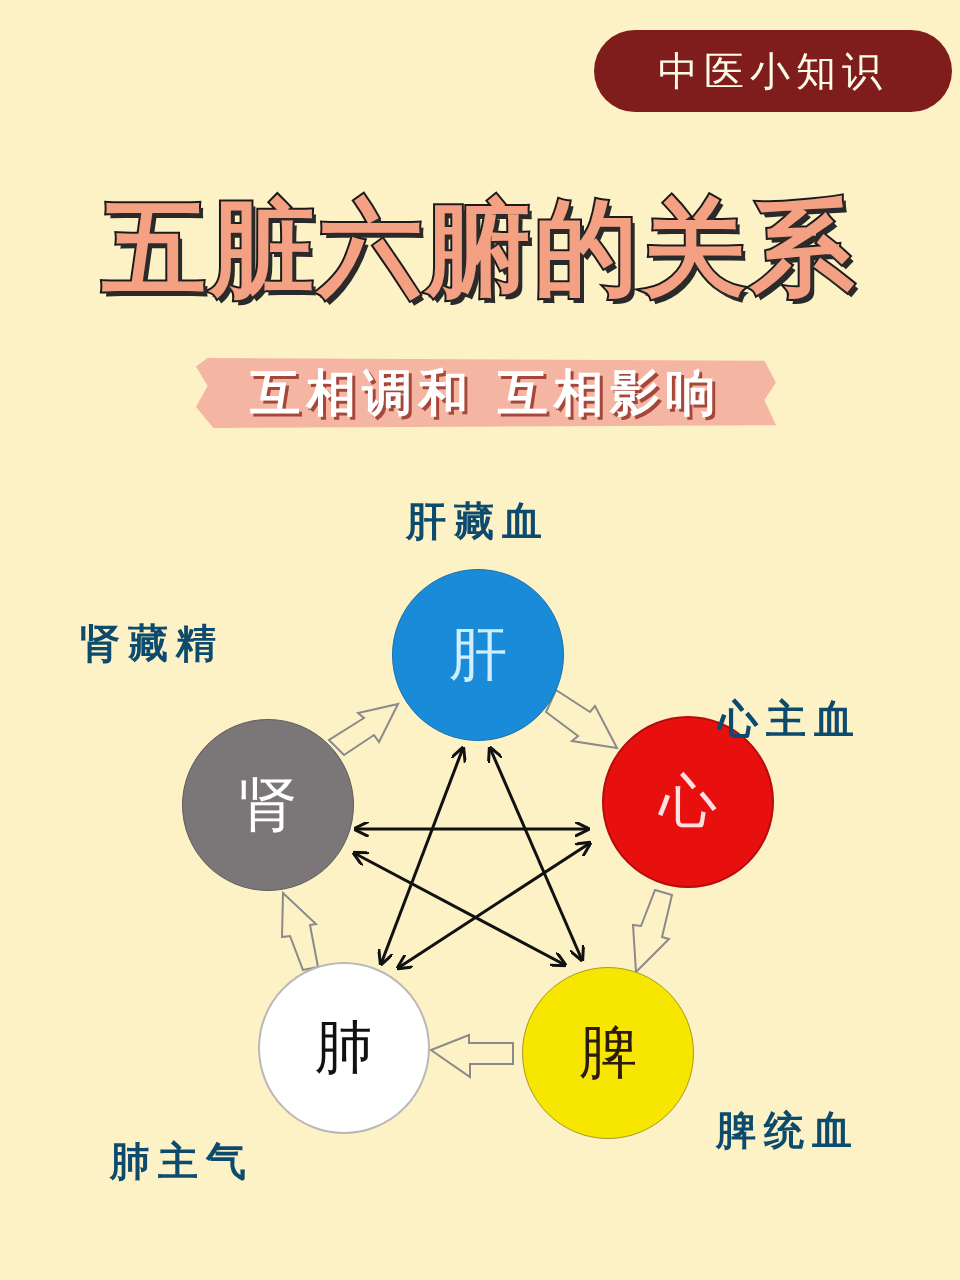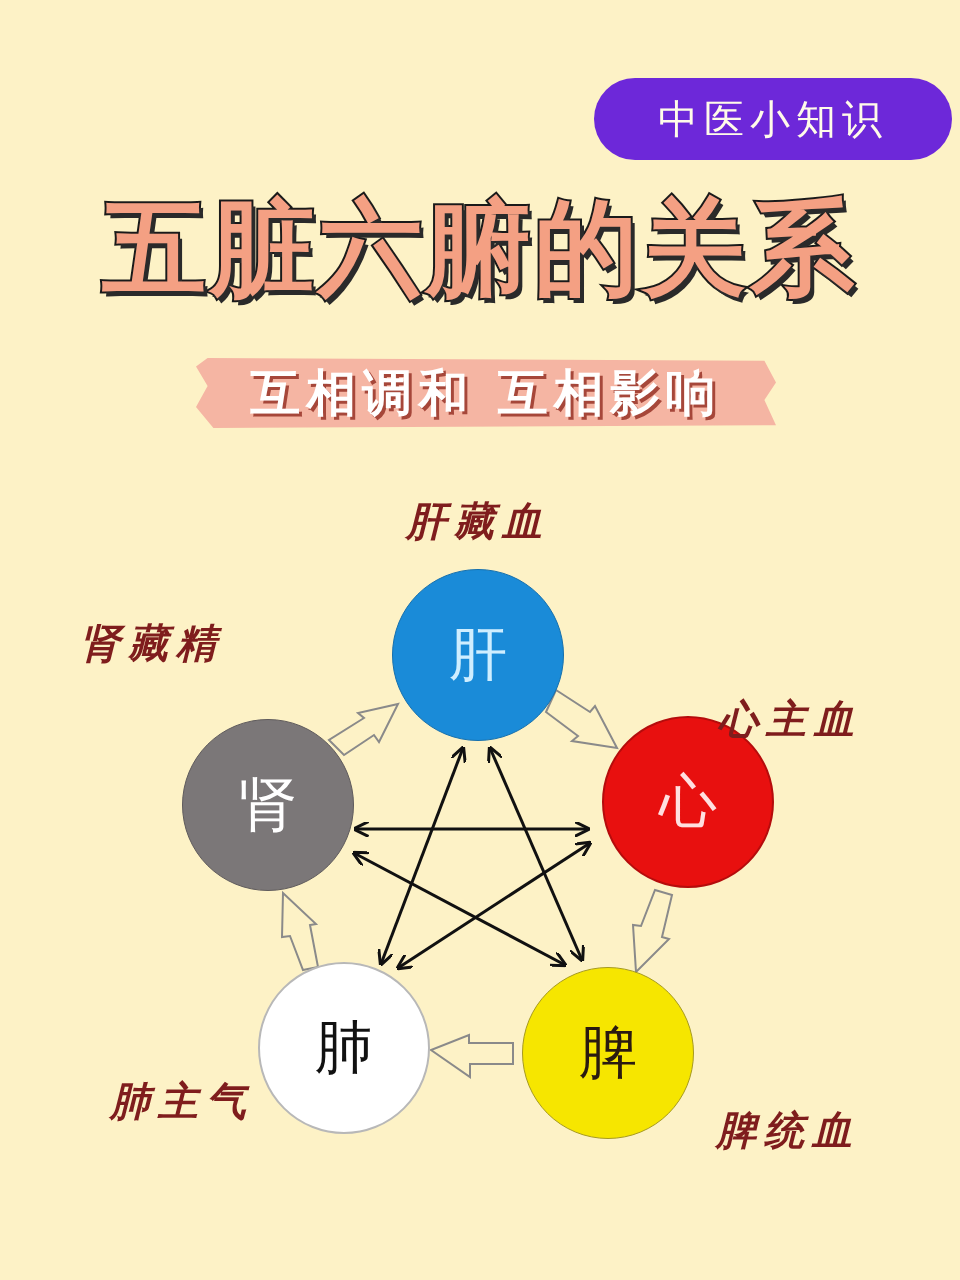--- a/index.html
+++ b/index.html
@@ -8,27 +8,26 @@
       background: #fdf2c6;
       position: relative;
       overflow: hidden;
       font-family: "DejaVu Sans", sans-serif;
     }
     .badge {
       position: absolute;
       left: 594px; top: 30px;
       width: 358px; height: 82px;
       border-radius: 41px;
-      background: #6d28d9;
+      background: #7f1d1d;
       color: #fffbe9;
       font-size: 40px;
       letter-spacing: 6px;
       display: flex; align-items: center; justify-content: center;
       font-family: "DejaVu Sans", sans-serif;
-      margin-top: 48px;
     }
     .title {
       position: absolute;
       left: 0; top: 180px; width: 960px;
       text-align: center;
       font-size: 104px;
       font-weight: bold;
       letter-spacing: 4px;
       color: #f4a083;
       -webkit-text-stroke: 4px #1a1a1a;
@@ -52,25 +51,24 @@
       font-weight: bold;
       color: #ffffff;
       letter-spacing: 6px;
       text-shadow: 3px 3px 0 #a6473a;
       font-family: "DejaVu Sans", sans-serif;
     }
     .label {
       position: absolute;
       font-size: 40px;
       font-weight: bold;
-      color: #7f1d1d;
+      color: #0c4a6e;
       letter-spacing: 8px;
       white-space: nowrap;
       font-family: "DejaVu Sans", sans-serif;
-      font-style: italic;
     }
     .organ {
       position: absolute;
       width: 172px; height: 172px;
       border-radius: 50%;
       display: flex; align-items: center; justify-content: center;
       font-size: 58px;
       box-sizing: border-box;
       font-family: "DejaVu Serif", serif;
     }
@@ -129,14 +127,14 @@
 <div class="organ" style="left:258px; top:962px; background:#ffffff; color:#111111; border:2px solid #b8b8b8;">
   <span>肺</span>
 </div>
 <div class="organ" style="left:182px; top:719px; background:#7b7778; color:#ffffff; border:1px solid #5f5b5c;">
   <span>肾</span>
 </div>
 
 <div class="label" style="left:406px; top:494px;">肝藏血</div>
 <div class="label" style="left:718px; top:648px;margin-top:44px;">心主血</div>
 <div class="label" style="left:716px; top:1103px;">脾统血</div>
-<div class="label" style="left:110px; top:1074px;">肺主气</div>
+<div class="label" style="left:110px; top:1134px;">肺主气</div>
 <div class="label" style="left:80px; top:616px;">肾藏精</div>
 
 </body></html>

